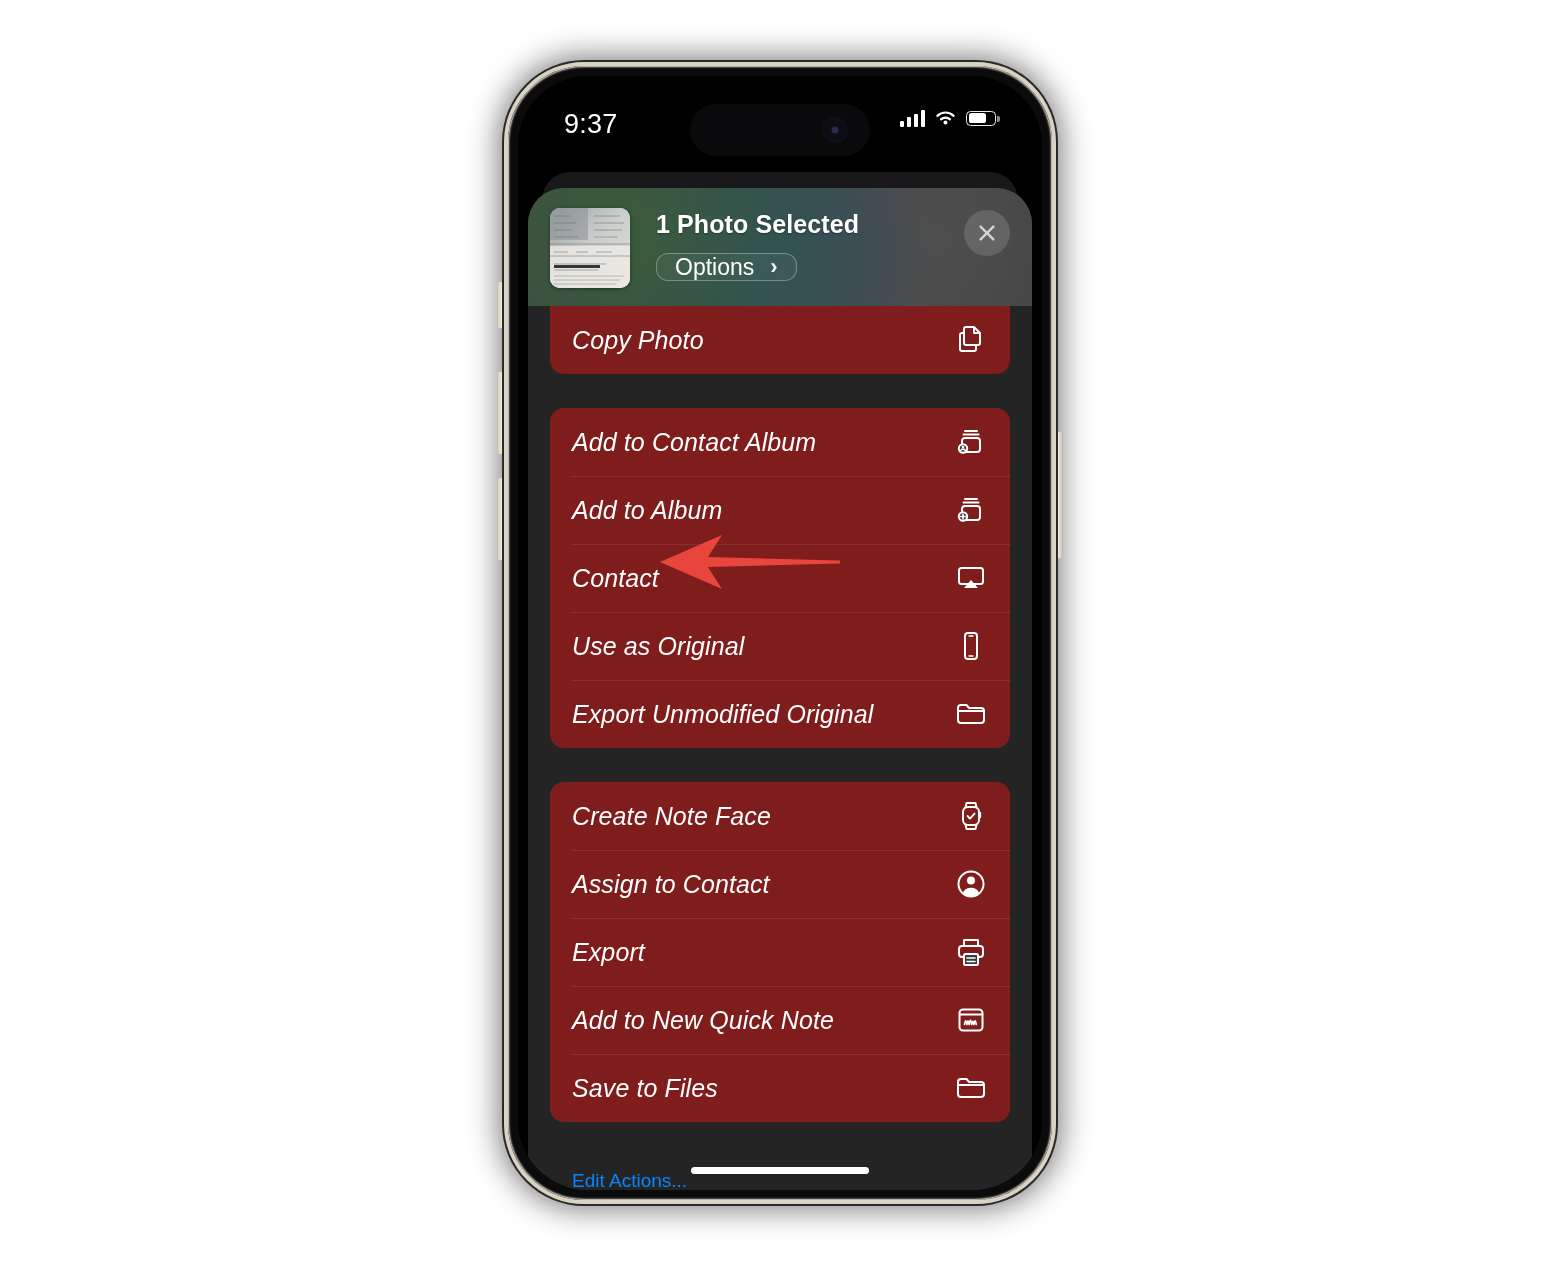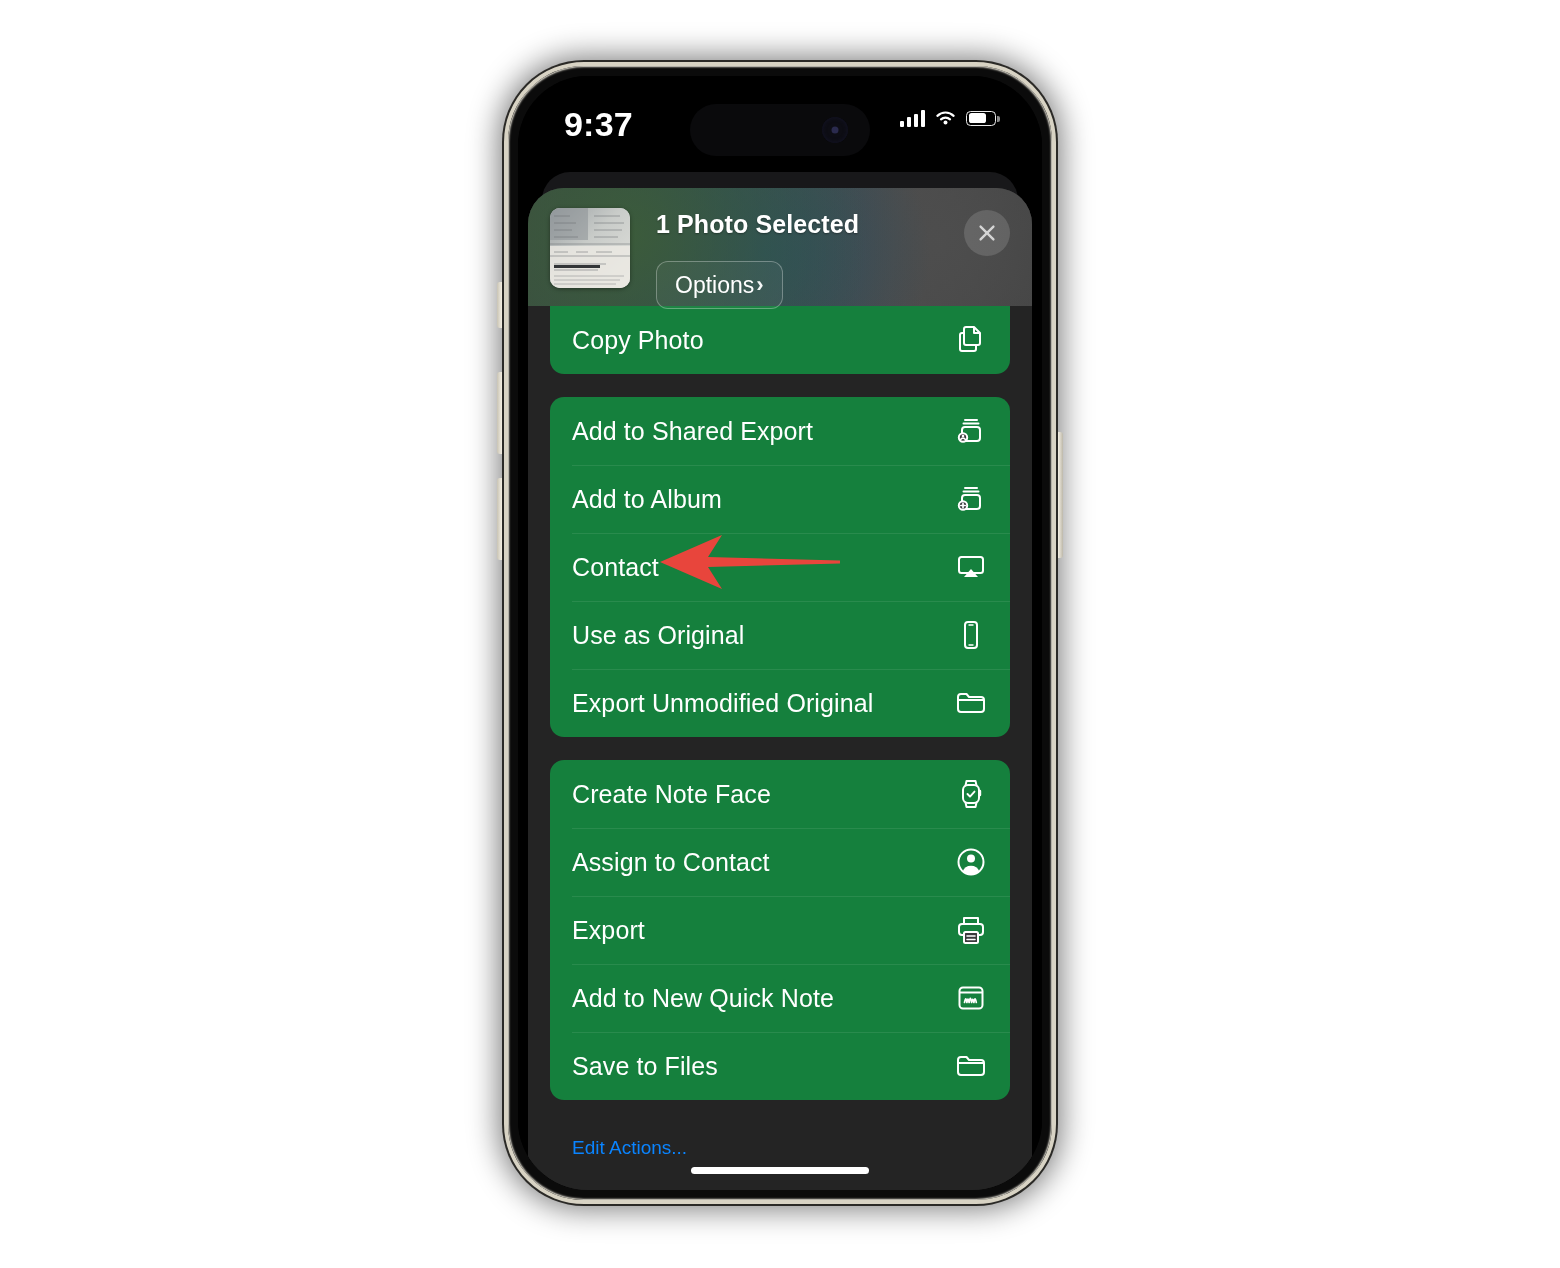--- a/index.html
+++ b/index.html
@@ -90,21 +90,21 @@
   .status-bar {
     position:absolute; left:0; top:0;
     width:100%; height:78px;
     display:flex; align-items:center;
     justify-content:space-between;
     padding:0 46px;
     color:#fff;
     z-index:6;
   }
   .status-time {
-    font-size:34px; font-weight:700;
+    font-size:27px; font-weight:400;
     letter-spacing:.2px;
     margin-top:19px;
   }
   .status-right {
     display:flex; align-items:center; gap:9px;
     margin-top:6px;
   }
 
   
   .cell { display:flex; align-items:flex-end; gap:2.5px; height:17px; }
@@ -182,23 +182,23 @@
     padding-top:2px;
   }
   .header-title {
     color:#fff;
     font-size:25px;
     font-weight:700;
     letter-spacing:.1px;
     text-shadow:0 1px 2px rgba(0,0,0,.35);
   }
   .options-btn {
-    margin-top:22px;
-    display:inline-flex; align-items:center; gap:2px;
-    height:48px; padding:0 18px;
+    margin-top:14px;
+    display:inline-flex; align-items:center; gap:16px;
+    height:28px; padding:0 18px;
     border:1.6px solid rgba(255,255,255,.30);
     border-radius:12px;
     background:rgba(255,255,255,.045);
     color:#fff;
     font-size:23px;
     cursor:pointer;
   }
   .options-btn .chev {
     font-size:22px; font-weight:600; line-height:1;
     margin-top:-1px; opacity:.95;
@@ -218,24 +218,25 @@
 
   
   .sheet-body {
     flex:1 1 auto;
     padding:0 22px;
     overflow:hidden;
     background:#242424;
   }
 
   .group {
-    background:#15803d;
+    background:#7f1d1d;
     border-radius:14px;
     overflow:hidden;
-    margin-bottom:23px;
+    margin-bottom:34px;
+    font-style:italic;
   }
   .group.clipped-top {
     border-radius:0 0 14px 14px;
     margin-top:0;
   }
 
   .row {
     position:relative;
     height:68px;
     display:flex; align-items:center;
@@ -402,21 +403,21 @@
                     <path d="M22 22v4a2 2 0 0 1-2 2H8a2 2 0 0 1-2-2V12a2 2 0 0 1 2-2h2"></path>
                   </svg>
                 </span>
               </div>
             </div>
 
             
             <div class="group">
 
               <div class="row">
-                <span class="row-label">Add to Shared Export</span>
+                <span class="row-label">Add to Contact Album</span>
                 <span class="row-icon">
                   <svg viewBox="0 0 34 34" fill="none" stroke="#fff" stroke-width="2" stroke-linecap="round">
                     <path d="M11 6h12"></path>
                     <path d="M9.5 9.5h15"></path>
                     <rect x="8" y="13" width="18" height="14" rx="3"></rect>
                     <circle cx="9" cy="23.5" r="4.2" fill="#3a3a3c"></circle>
                     <circle cx="9" cy="22" r="1.3" fill="#fff" stroke="none"></circle>
                     <path d="M6.6 25.6a2.7 2.7 0 0 1 4.8 0" stroke-width="1.6"></path>
                   </svg>
                 </span>

